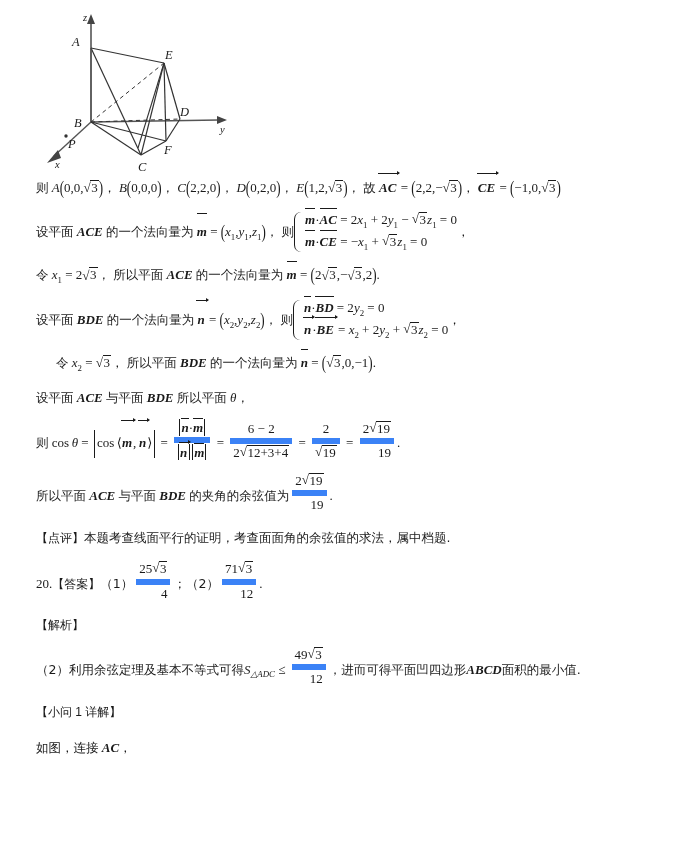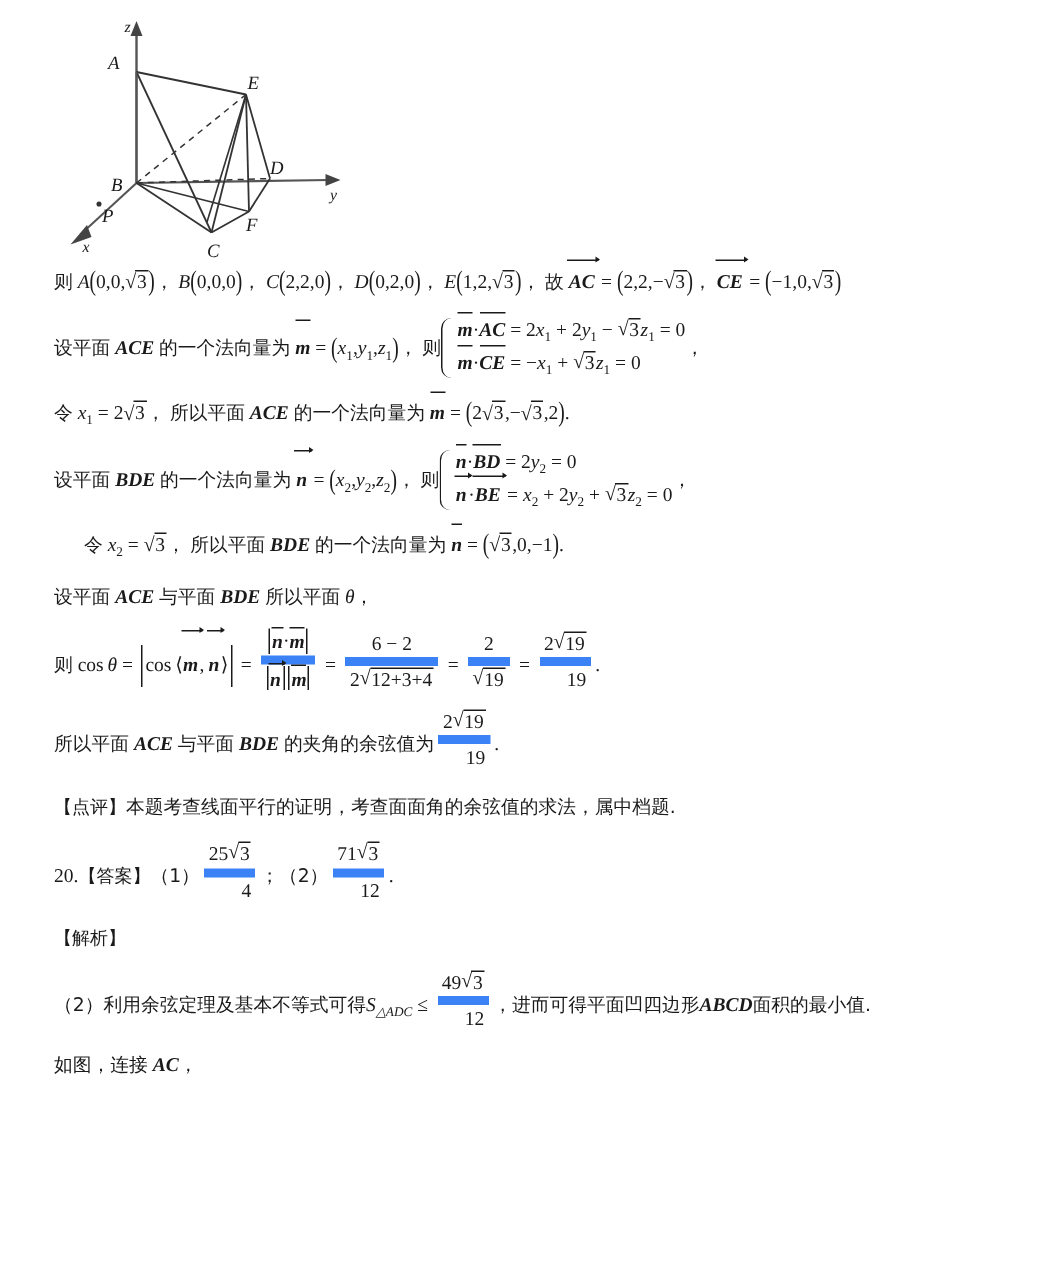--- a/index.html
+++ b/index.html
@@ -210,19 +210,22 @@
 
     <div class="line blk" style="line-height:2.0;">
       <span class="tag">【解析】</span>
     </div>
 
 
     <div class="line blk" style="line-height:3.0;">
       <span class="cn">（2）</span><span class="cn">利用余弦定理及基本不等式可得</span><span class="mi">S</span><sub class="mi">△ADC</sub><span class="op"> ≤ </span><span class="frac"><span class="n"><span class="num">49</span><span class="sqrt"><span class="rad">3</span></span></span><span class="d"><span class="num">12</span></span></span><span class="cn">，进而可得平面凹四边形</span><span class="mb">ABCD</span><span class="cn">面积的最小值.</span>
     </div>
 
+    <div class="line blk" style="line-height:2.2;">
+      <span class="tag">【小问 1 详解】</span>
+    </div>
     <div class="line" style="line-height:1.9;">
       <span class="cn">如图，连接</span>
       <span class="mb">AC</span><span class="cn">，</span>
     </div>
 
   </div>
 </div>
 
 </body></html>

